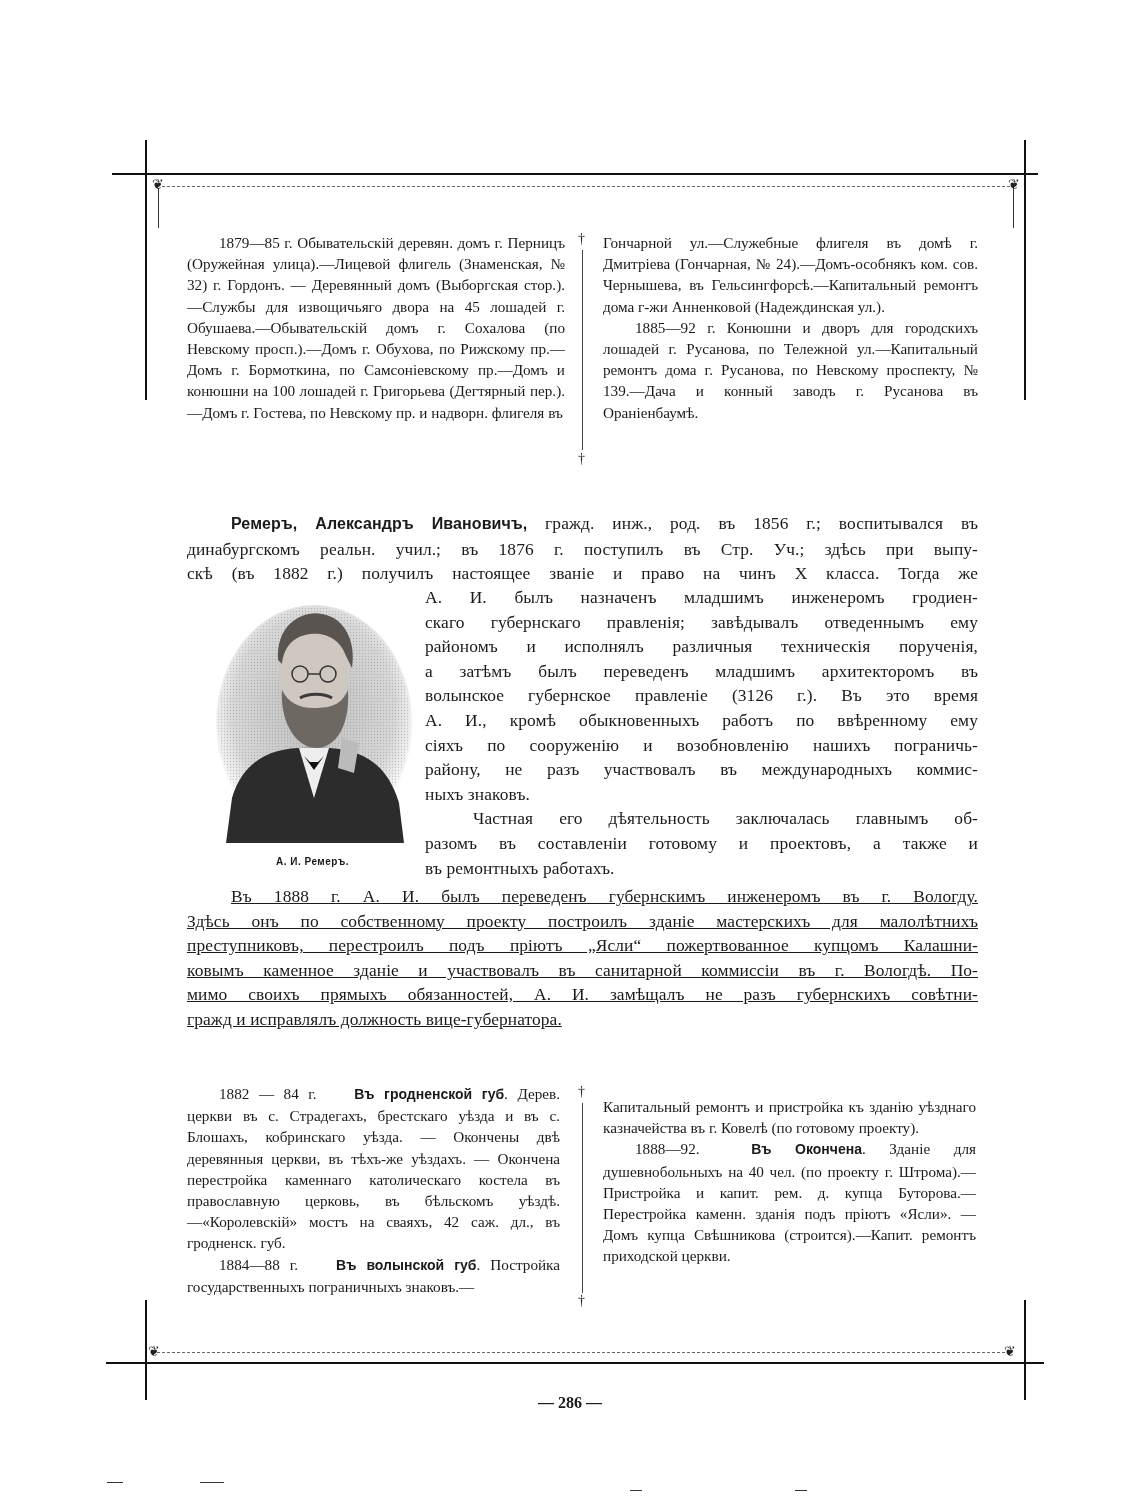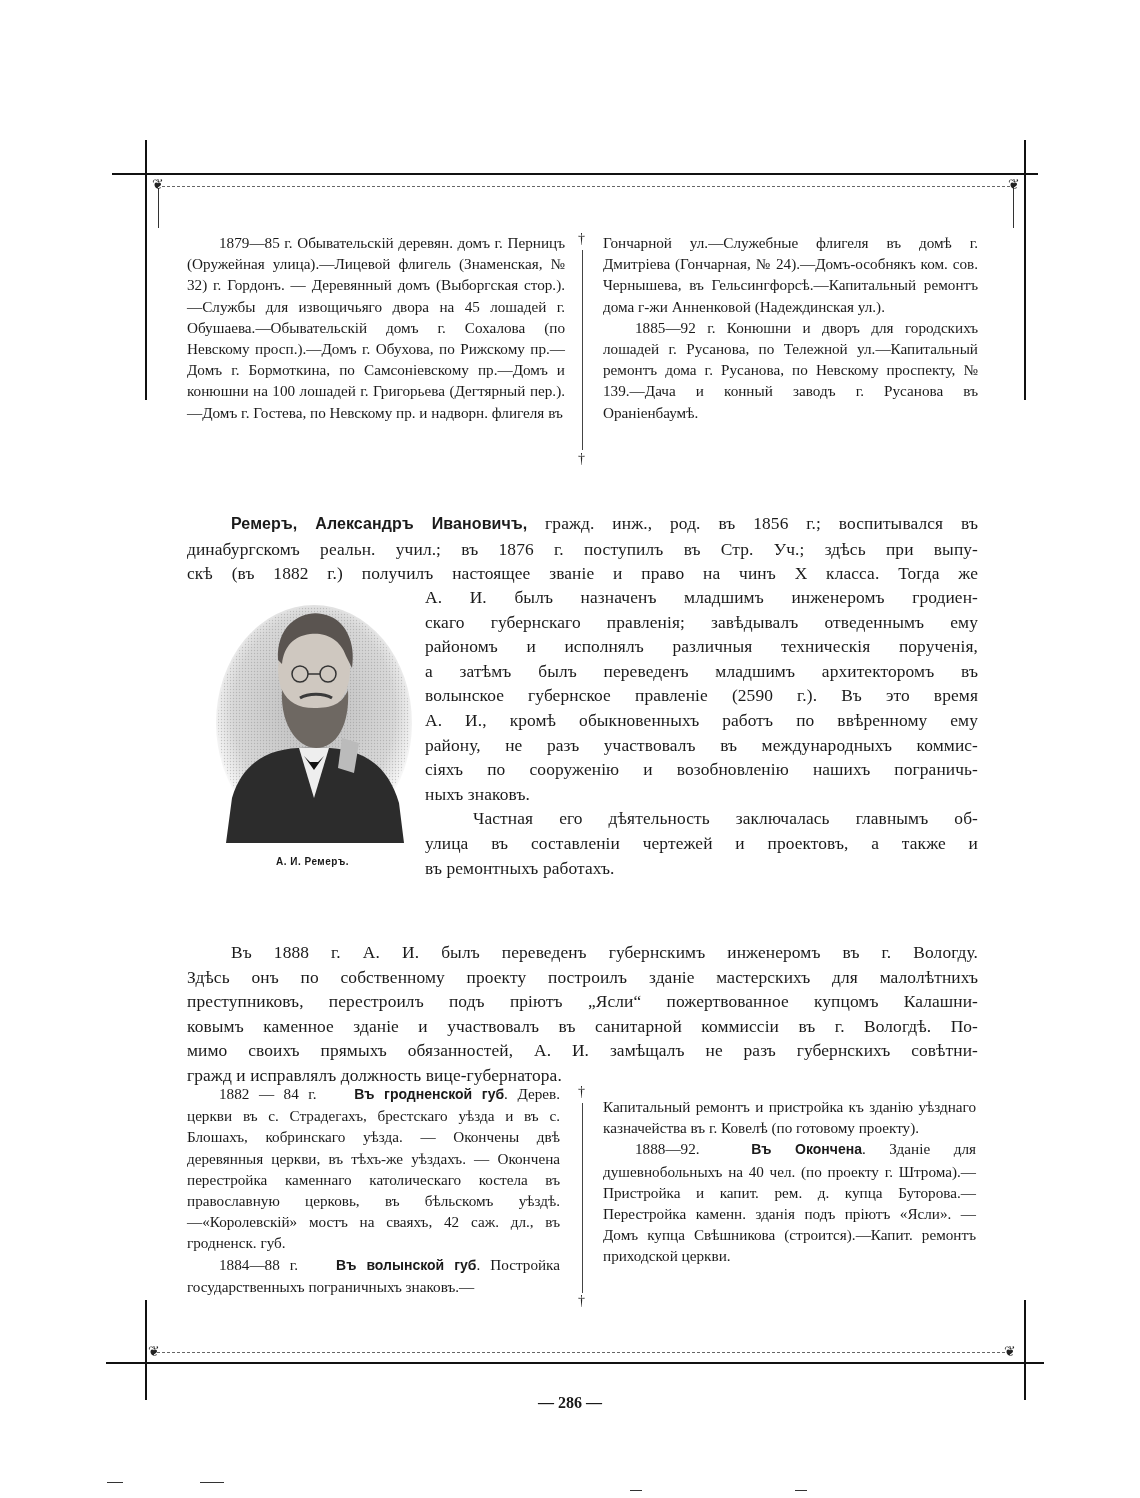--- a/index.html
+++ b/index.html
@@ -100,31 +100,31 @@
   <circle cx="114" cy="76" r="8" fill="none" stroke="#333" stroke-width="1.5"></circle>
   <line x1="94" y1="76" x2="106" y2="76" stroke="#333" stroke-width="1.5"></line>
 </svg>
 <span class="caption">А. И. Ремеръ.</span>
 
 <div class="main" style="left:425px; top:585px; width:553px;">
   <span class="line">А. И. былъ назначенъ младшимъ инженеромъ гродиен-</span>
   <span class="line">скаго губернскаго правленія; завѣдывалъ отведеннымъ ему</span>
   <span class="line">райономъ и исполнялъ различныя техническія порученія,</span>
   <span class="line">а затѣмъ былъ переведенъ младшимъ архитекторомъ въ</span>
-  <span class="line">волынское губернское правленіе (2590 г.). Въ это время</span>
+  <span class="line">волынское губернское правленіе (3126 г.). Въ это время</span>
   <span class="line">А. И., кромѣ обыкновенныхъ работъ по ввѣренному ему</span>
+  <span class="line">сіяхъ по сооруженію и возобновленію нашихъ пограничь-</span>
   <span class="line">району, не разъ участвовалъ въ международныхъ коммис-</span>
-  <span class="line">сіяхъ по сооруженію и возобновленію нашихъ пограничь-</span>
   <span class="line last">ныхъ знаковъ.</span>
   <span class="line" style="padding-left:48px; box-sizing:border-box;">Частная его дѣятельность заключалась главнымъ об-</span>
-  <span class="line">улица въ составленіи чертежей и проектовъ, а также и</span>
+  <span class="line">разомъ въ составленіи готовому и проектовъ, а также и</span>
   <span class="line last">въ ремонтныхъ работахъ.</span>
 </div>
 
-<div class="main" style="left:187px; top:940px; width:791px;">
+<div class="main" style="left:187px; top:884px; width:791px;text-decoration:underline;">
   <span class="line" style="padding-left:44px; box-sizing:border-box;">Въ 1888 г. А. И. былъ переведенъ губернскимъ инженеромъ въ г. Вологду.</span>
   <span class="line">Здѣсь онъ по собственному проекту построилъ зданіе мастерскихъ для малолѣтнихъ</span>
   <span class="line">преступниковъ, перестроилъ подъ пріютъ „Ясли“ пожертвованное купцомъ Калашни-</span>
   <span class="line">ковымъ каменное зданіе и участвовалъ въ санитарной коммиссіи въ г. Вологдѣ. По-</span>
   <span class="line">мимо своихъ прямыхъ обязанностей, А. И. замѣщалъ не разъ губернскихъ совѣтни-</span>
   <span class="line last">гражд и исправлялъ должность вице-губернатора.</span>
 </div>
 
 <div class="col" style="left:187px; top:1083px; width:373px;">
   <p class="ind"><span>1882 — 84 г. </span><span class="bold-sans">Въ гродненской губ</span><span>. Дерев. церкви въ с. Страдегахъ, брестскаго уѣзда и въ с. Блошахъ, кобринскаго уѣзда. — Окончены двѣ деревянныя церкви, въ тѣхъ-же уѣздахъ. — Окончена перестройка каменнаго католическаго костела въ православную церковь, въ бѣльскомъ уѣздѣ.—«Королевскій» мостъ на сваяхъ, 42 саж. дл., въ гродненск. губ.</span></p>

